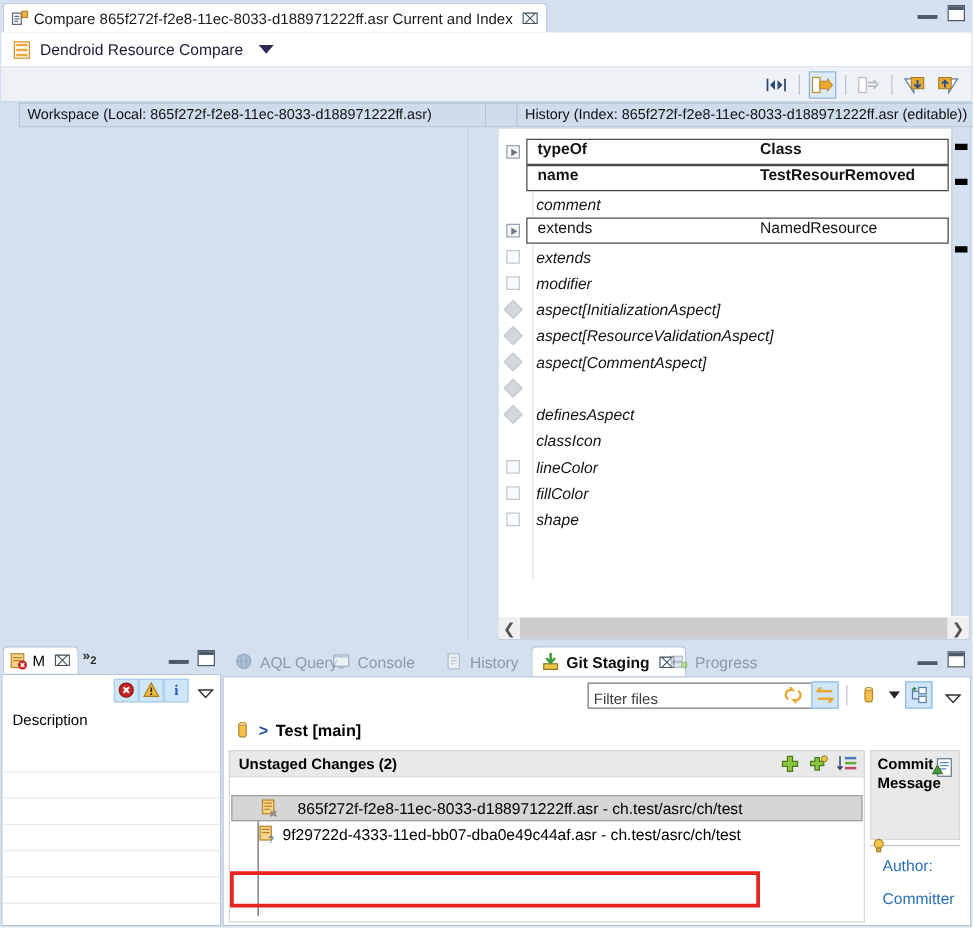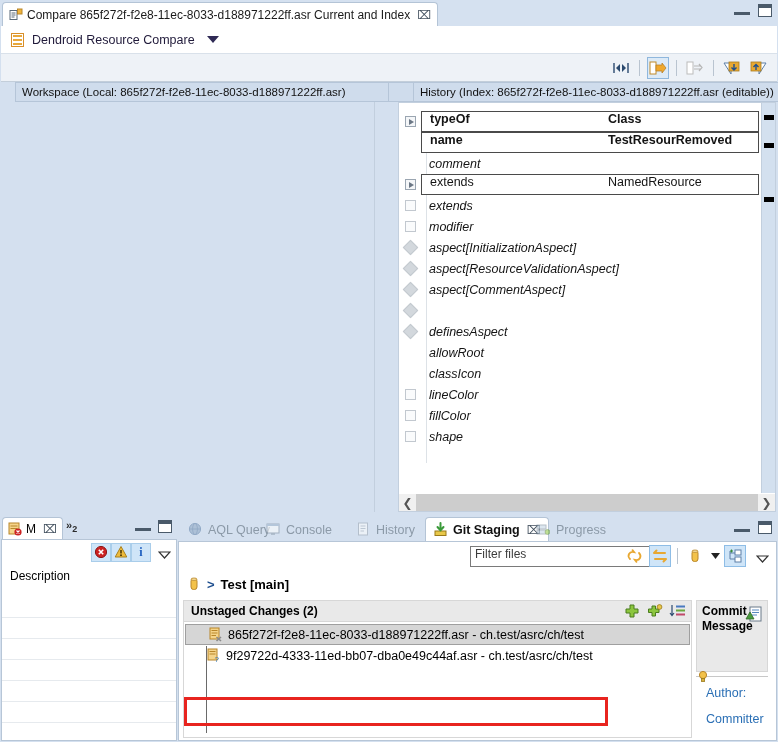--- a/index.html
+++ b/index.html
@@ -119,21 +119,21 @@
   
   .gits { position: absolute; left: 177px; top: 0; width: 601px; height: 227px; background: #d4e0ef; }
   .gs-tabrow { position: absolute; left: 0; top: 0; width: 601px; height: 26px; }
   .gs-tab { position: absolute; top: 3px; height: 23px; display: flex; align-items: center; padding: 0 7px; white-space: nowrap; font-size: 12.5px; color: #8c9aa8; }
   .gs-tab .t { margin-left: 5px; }
   .gs-tab.sel { background: #fff; border: 1px solid #b4c4d6; border-bottom: none; border-top-left-radius: 4px; border-top-right-radius: 4px; color: #111; font-weight: bold; top: 2px; height: 24px; }
   .gs-win { position: absolute; right: 6px; top: 6px; display:flex; gap: 10px; align-items: center; }
   .gs-body { position: absolute; left: 1px; top: 26px; width: 599px; height: 200px; background: #fff; border: 1px solid #b7c6d7; }
 
   .gs-toolbar { position: absolute; left: 0; top: 0; right: 0; height: 28px; }
-  .filter-box { position: absolute; left: 291px; top: 4px; width: 200px; height: 21px; border: 1px solid #7a7a7a; background: #fff; display:flex; align-items:flex-start; padding-left: 4px; font-size: 12px; color: #3c3c3c; }
+  .filter-box { position: absolute; left: 291px; top: 4px; width: 200px; height: 21px; border: 1px solid #7a7a7a; background: #fff; display:flex; align-items:flex-end; padding-left: 4px; font-size: 12px; color: #3c3c3c; }
   .gt-icons { position: absolute; right: 4px; top: 3px; display:flex; align-items:center; gap: 3px; }
   .gticon { width: 22px; height: 22px; display:flex; align-items:center; justify-content:center; border: 1px solid transparent; }
   .gticon.on { background:#cfe5f8; border:1px solid #8ebde6; }
 
   .repo-line { position: absolute; left: 0; top: 28px; right: 0; height: 28px; display:flex; align-items:center; padding-left: 8px; }
   .repo-line .txt { font-weight: bold; font-size: 13px; margin-left: 6px; }
 
   .unstaged-hdr { position: absolute; left: 4px; top: 58px; width: 509px; height: 22px; background: #e9e9e9; border: 1px solid #d7d7d7; display: flex; align-items: center; padding-left: 7px; font-size: 12px; font-weight: bold; }
   .uh-icons { position: absolute; right: 4px; top: 1px; display: flex; gap: 5px; align-items: center; }
 
@@ -312,25 +312,20 @@
               <div class="gutter">
                 <div class="dia"></div>
               </div>
               <span class="tvalue vcol"></span>
             </div>
             <div class="trow">
               <div class="gutter">
                 <div class="dia"></div>
               </div>
               <span class="tlabel" style="padding-left: 8px;">definesAspect</span>
-              <span class="tvalue vcol"></span>
-            </div>
-            <div class="trow">
-              <div class="gutter"></div>
-              <span class="tlabel" style="padding-left: 8px;">allowRoot</span>
               <span class="tvalue vcol"></span>
             </div>
             <div class="trow">
               <div class="gutter"></div>
               <span class="tlabel" style="padding-left: 8px;">classIcon</span>
               <span class="tvalue vcol"></span>
             </div>
             <div class="trow">
               <div class="gutter">
                 <div class="cb"></div>
@@ -557,21 +552,21 @@
                 <rect x="7" y="7.5" width="9" height="2" fill="#6aa83e"></rect>
                 <rect x="7" y="11.5" width="9" height="2" fill="#c04a6a"></rect>
                 <path d="M3 3 L3 13 M1 11 L3 13.5 L5 11" fill="none" stroke="#2b4a6f" stroke-width="1.2"></path>
               </svg>
             </span>
           </div>
         </div>
 
         <div class="unstaged-list" id="unstaged-list">
           <div class="ul-line"></div>
-          <div class="ufile sel" style="position: relative; margin-top: 2px;">
+          <div class="ufile sel" style="position: relative; margin-top: 14px; gap: 10px;">
               <span style="display: inline-block; width: 15px; height: 15px; margin-right: 5px;"><svg width="15" height="15" viewBox="0 0 15 15">
                   <rect x="2" y="1" width="9" height="11" fill="#f5d48a" stroke="#b8862a" stroke-width="1"></rect>
                   <line x1="3.5" y1="3.5" x2="9.5" y2="3.5" stroke="#b8862a" stroke-width="1"></line>
                   <line x1="3.5" y1="6" x2="9.5" y2="6" stroke="#b8862a" stroke-width="1"></line>
                   <line x1="3.5" y1="8.5" x2="8" y2="8.5" stroke="#b8862a" stroke-width="1"></line>
                   <path d="M8.5 10 L13 14 M13 10 L8.5 14" stroke="#8a8a8a" stroke-width="1.6"></path>
                 </svg></span>
               <span>865f272f-f2e8-11ec-8033-d188971222ff.asr - ch.test/asrc/ch/test</span>
             </div>
             <div class="ufile" style="position: relative; margin-top: 0px;">

